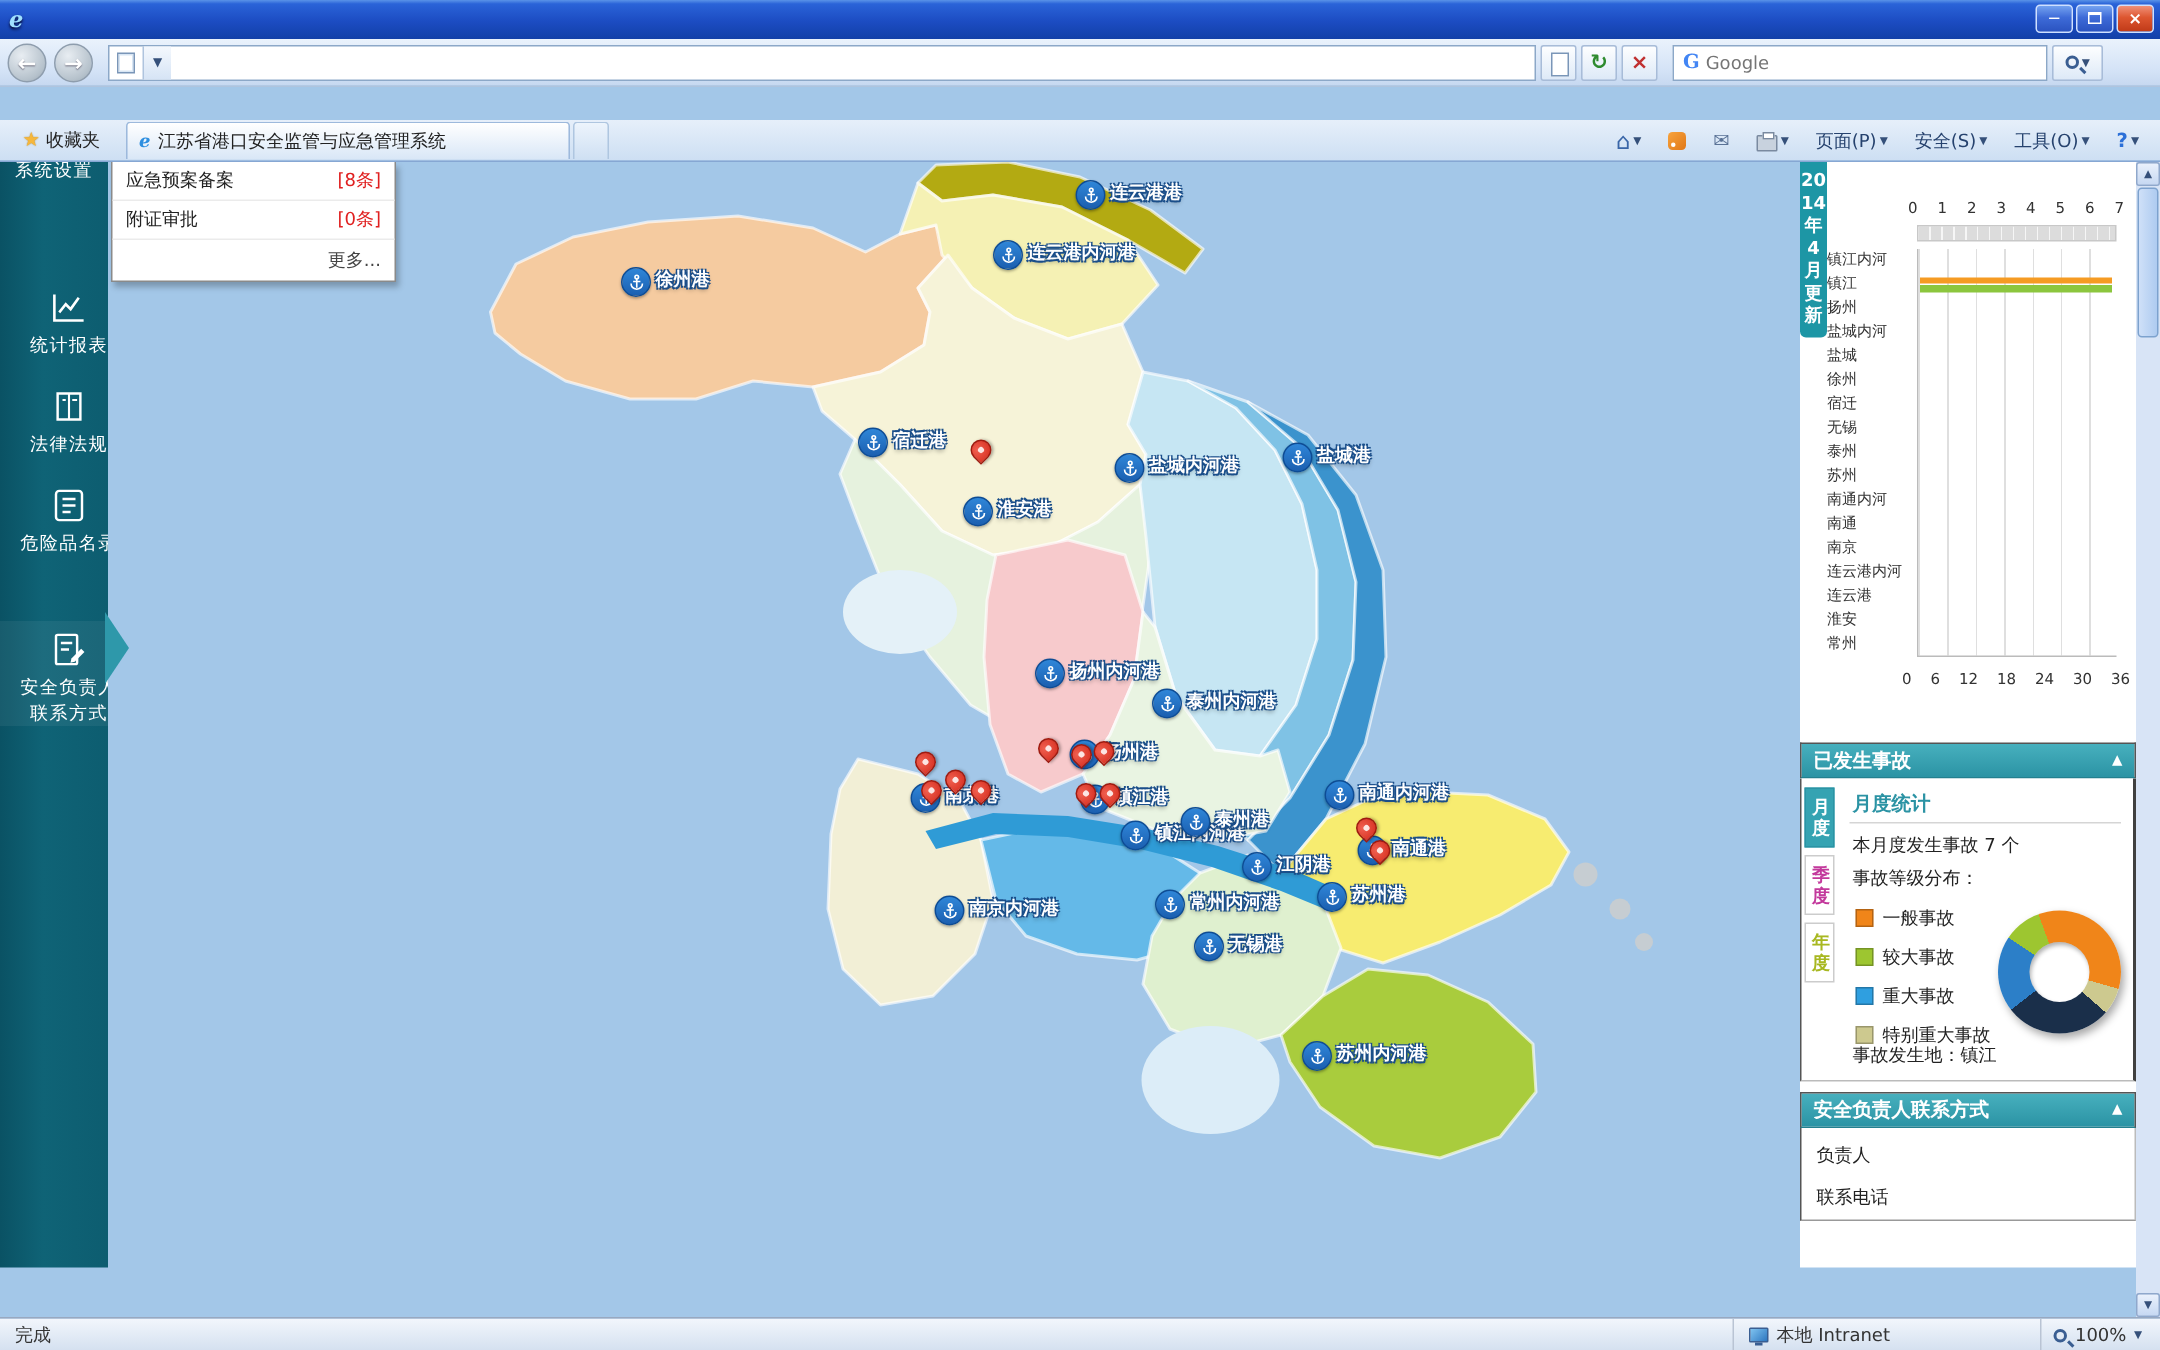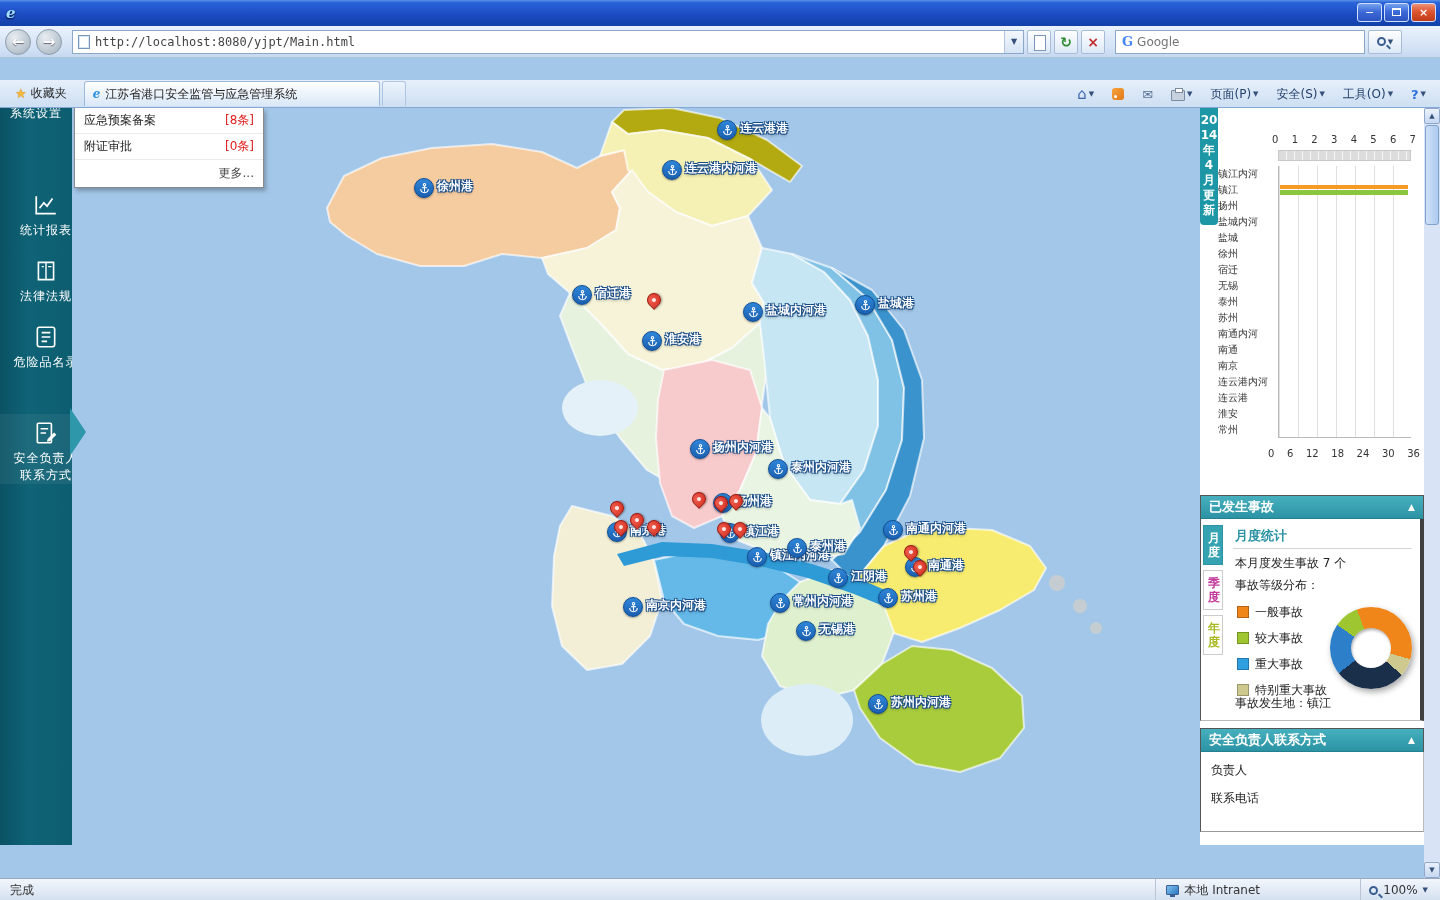--- a/index.html
+++ b/index.html
@@ -108,41 +108,41 @@
     background:repeating-linear-gradient(90deg,#DFDFDF 0 1px,transparent 1px 19px);}
   .cbar{position:absolute;left:1px;}
   .cbar.a{top:19px;height:4px;}
   .cbar.b{top:24px;height:5px;}
   .botticks{position:absolute;left:50px;top:340px;width:152px;display:flex;justify-content:space-between;font:10px "DejaVu Sans",sans-serif;color:#333;}
   
   .panelhdr{display:flex;align-items:center;justify-content:space-between;height:24px;padding:0 8px;
     background:linear-gradient(180deg,#47B0BE,#2B93A4);border:1px solid #555;border-bottom:1px solid #23808F;color:#fff;font:bold 13px "DejaVu Sans",sans-serif;}
   .hdr-arrow{font-size:9px;color:#fff;cursor:pointer;}
   .incident{position:absolute;left:0;top:387px;width:224px;}
-  .incbody{position:relative;height:202px;background:#fff;border-left:1px solid #555;border-right:4px solid #404040;border-bottom:1px solid #BBB;}
+  .incbody{position:relative;height:202px;background:#fff;border-left:1px solid #555;border-right:2px solid #404040;border-bottom:1px solid #BBB;}
   .itabs{position:absolute;left:2px;top:6px;width:20px;}
   .itab{width:20px;padding:5px 4px;margin-bottom:5px;font:bold 12px/14px "DejaVu Sans",sans-serif;text-align:center;word-break:break-all;cursor:pointer;border:1px solid #CCC;background:#fff;}
   .itab.active{background:#35A3B2;border-color:#2B93A4;color:#fff;}
   .itab.q{color:#C3399C;}
   .itab.y{color:#A8B821;}
   .inccontent{position:absolute;left:26px;top:0;right:0;bottom:0;}
   .sec-title{position:absolute;left:8px;top:8px;font:bold 13px "DejaVu Sans",sans-serif;color:#2B93A4;}
   .sec-div{position:absolute;left:6px;right:8px;top:29px;border-top:1px solid #D5D5D5;}
   .inc-summary{position:absolute;left:8px;top:36px;font:12px "DejaVu Sans",sans-serif;color:#222;}
   .inc-dist{position:absolute;left:8px;top:58px;font:12px "DejaVu Sans",sans-serif;color:#222;}
   .legend{position:absolute;left:10px;top:80px;}
   .lrow{display:flex;align-items:center;gap:6px;height:26px;}
   .lsw{width:12px;height:12px;border:1px solid rgba(0,0,0,.25);}
   .llab{font:12px "DejaVu Sans",sans-serif;color:#222;}
   .donut{position:absolute;right:8px;top:88px;width:82px;height:82px;border-radius:50%;box-shadow:2px 3px 6px rgba(0,0,0,.35);}
   .donut::after{content:"";position:absolute;inset:21px;background:#fff;border-radius:50%;box-shadow:inset 1px 2px 3px rgba(0,0,0,.3);}
   .inc-loc{position:absolute;left:8px;top:176px;font:12px "DejaVu Sans",sans-serif;color:#222;}
   
   .contact{position:absolute;left:0;top:620px;width:224px;}
-  .conbody{position:relative;height:80px;background:#fff;border-left:1px solid #555;border-right:1px solid #BBB;border-bottom:1px solid #999;}
+  .conbody{position:relative;height:62px;background:#fff;border-left:1px solid #555;border-right:1px solid #BBB;border-bottom:1px solid #999;}
   .con-row1{position:absolute;left:10px;top:10px;font:12px "DejaVu Sans",sans-serif;color:#222;}
   .con-row2{position:absolute;left:10px;top:38px;font:12px "DejaVu Sans",sans-serif;color:#222;}
   
   .vscroll{position:absolute;left:1424px;top:0;width:16px;height:770px;background:#D8E4F6;}
   .sarrow{position:absolute;left:0;width:16px;height:16px;background:linear-gradient(180deg,#EAF1FC,#C6D8F2);border:1px solid #8FA8CC;border-radius:2px;
     font:7px/14px "DejaVu Sans",sans-serif;color:#35507A;text-align:center;cursor:pointer;}
   .sthumb{position:absolute;left:1px;top:17px;width:14px;height:100px;border:1px solid #7DA2CE;border-radius:3px;background:linear-gradient(90deg,#CFE0F8,#AECBF0);cursor:pointer;}
   
   .statusbar{position:absolute;left:0;top:878px;width:1440px;height:22px;background:linear-gradient(180deg,#F2F6FC,#D5E1F0);border-top:1px solid #98A8C0;}
   .sb-done{position:absolute;left:10px;top:3px;font:12px "DejaVu Sans",sans-serif;color:#333;}
@@ -163,21 +163,20 @@
       <span class="wbtn"><span class="rest"></span></span>
       <span class="wbtn close">×</span>
     </span>
   </div>
 
   <div class="addrbar">
     <span class="navcircle">←</span>
     <span class="navcircle">→</span>
     <span class="urlfield">
       <span class="pageicon"></span>
-      <input class="urlinput" value="http://localhost:8080/yjpt/Main.html" style="">
       <span class="dropbtn">▼</span>
     </span>
     <span class="mini-btn page-doc"></span>
     <span class="mini-btn refresh">↻</span>
     <span class="mini-btn stop">×</span>
     <span class="searchbox">
       <span class="g-logo">G</span>
       <input class="searchinput" placeholder="Google" style="">
     </span>
     <span class="lensbtn">

